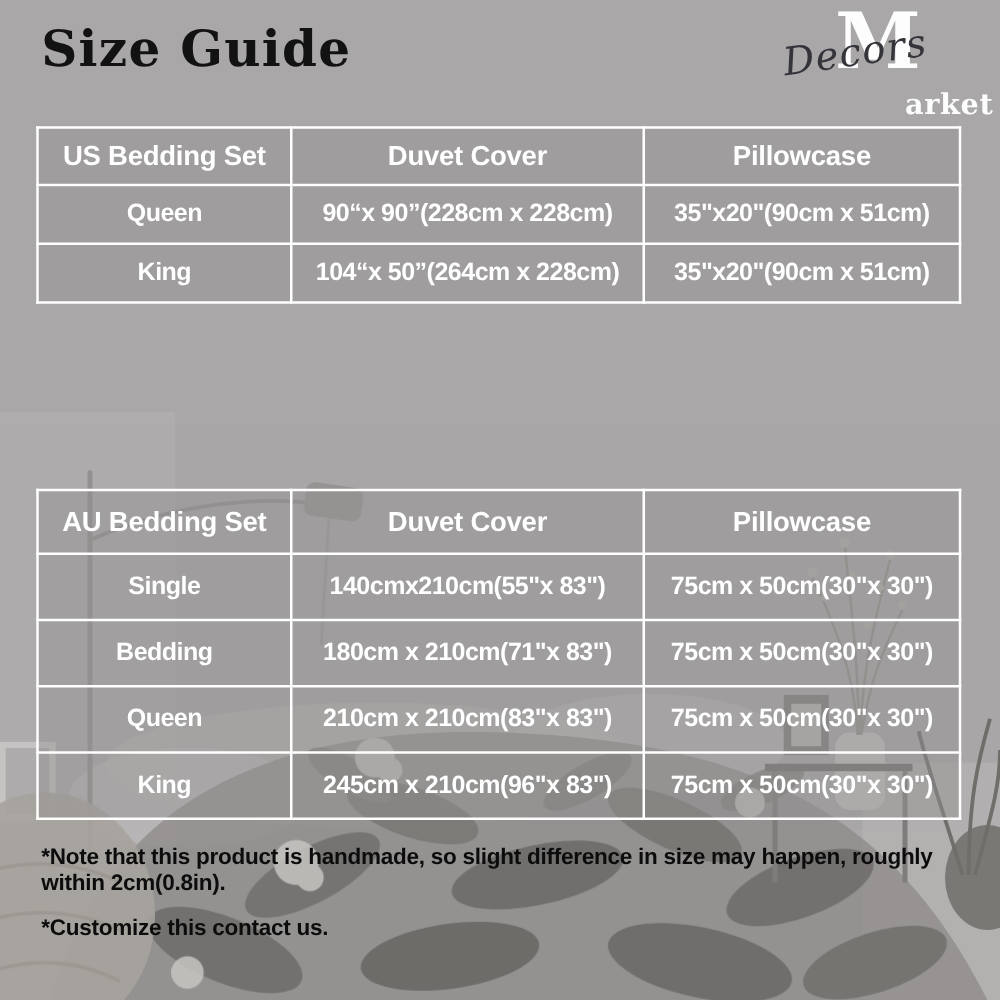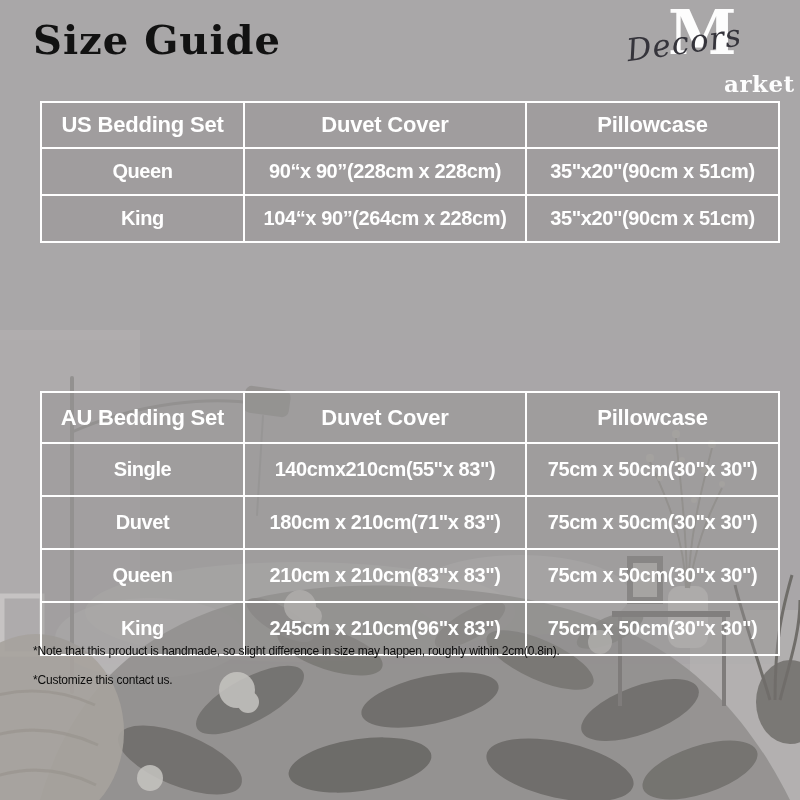--- a/index.html
+++ b/index.html
@@ -28,43 +28,43 @@
     font-family:"DejaVu Serif",serif;font-weight:700;font-size:23px;
     color:#fdfdfd;letter-spacing:.5px;margin-top:20px;
   }
   .logo-script{
     position:absolute;left:-4px;top:14px;width:150px;
     font-family:"DejaVu Serif",serif;font-style:italic;font-size:31px;
     color:#35343b;transform:rotate(-8deg);letter-spacing:1px;
   }
 
   table.size-table{
-    position:absolute;left:40px;border-collapse:collapse;table-layout:fixed;z-index:1;
+    position:absolute;left:29px;border-collapse:collapse;table-layout:fixed;z-index:1;
   }
   .t-us{top:101px;}
   .t-au{top:391px;padding-left:48px;}
   .size-table col.c1{width:203px;}
   .size-table col.c2{width:282px;}
   .size-table col.c3{width:253px;}
   .size-table th,.size-table td{
     border:2px solid #ffffff;
     background:rgba(148,146,147,0.45);
     color:#ffffff;text-align:center;vertical-align:middle;
     padding:0;
   }
   .size-table th{font-size:22px;font-weight:700;letter-spacing:-0.2px;}
   .size-table td{font-size:20px;font-weight:700;letter-spacing:-0.4px;}
   .t-us th{height:44px;}
   .t-us td{height:45px;}
   .t-au th{height:49px;}
   .t-au td{height:51px;}
 
   .notes{
-    position:absolute;left:33px;top:644px;width:752px;z-index:1;
-    color:#0c0c0c;font-weight:400;font-size:12px;
+    position:absolute;left:33px;top:675px;width:752px;z-index:1;
+    color:#0c0c0c;font-weight:700;font-size:18px;
     letter-spacing:-0.2px;line-height:1.18;
   }
   .notes p{margin:0;}
   .notes p + p{margin-top:15px;}
 </style>
 </head>
 <body>
 
 <div class="canvas">
 
@@ -166,21 +166,21 @@
       </tr>
     </thead>
     <tbody>
       <tr>
         <td>Queen</td>
         <td>90“x 90”(228cm x 228cm)</td>
         <td>35"x20"(90cm x 51cm)</td>
       </tr>
       <tr>
         <td>King</td>
-        <td>104“x 90”(264cm x 228cm)</td>
+        <td>104“x 50”(264cm x 228cm)</td>
         <td>35"x20"(90cm x 51cm)</td>
       </tr>
     </tbody>
   </table>
 
   <table class="size-table t-au fg">
     <colgroup>
         <col class="c1">
         <col class="c2">
         <col class="c3">
@@ -192,21 +192,21 @@
         <th>Pillowcase</th>
       </tr>
     </thead>
     <tbody>
       <tr>
         <td>Single</td>
         <td>140cmx210cm(55"x 83")</td>
         <td>75cm x 50cm(30"x 30")</td>
       </tr>
       <tr>
-        <td>Duvet</td>
+        <td>Bedding</td>
         <td>180cm x 210cm(71"x 83")</td>
         <td>75cm x 50cm(30"x 30")</td>
       </tr>
       <tr>
         <td>Queen</td>
         <td>210cm x 210cm(83"x 83")</td>
         <td>75cm x 50cm(30"x 30")</td>
       </tr>
       <tr>
         <td>King</td>

